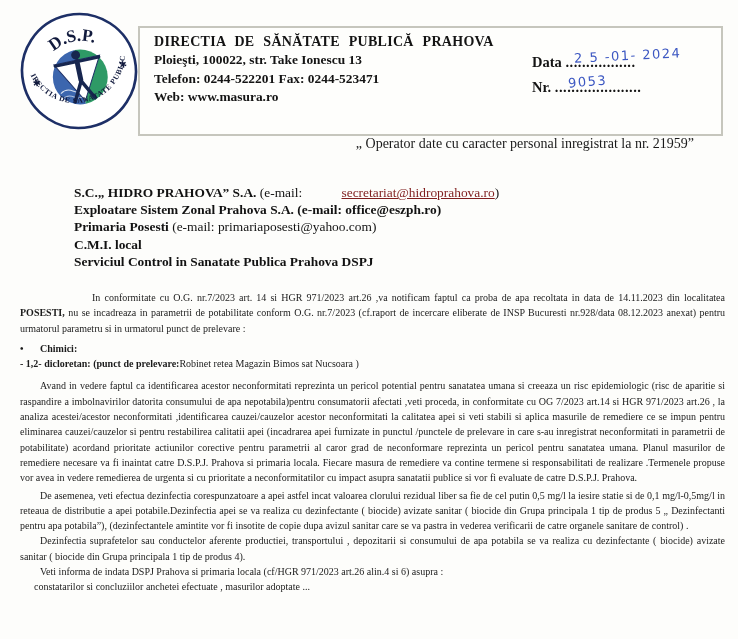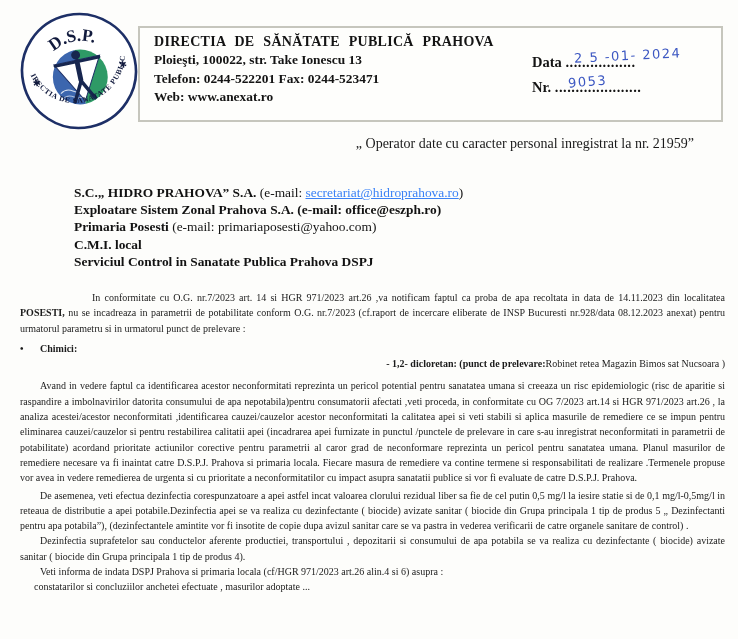--- a/index.html
+++ b/index.html
@@ -5,21 +5,21 @@
   html,body{margin:0;padding:0;}
   .page{
     position:relative; width:738px; height:639px; overflow:hidden;
     background:#fdfdfb; color:#1b1b1b;
     font-family:"Liberation Serif","DejaVu Serif",serif;
   }
   
   .logo{position:absolute; left:18px; top:10px; width:122px; height:122px;}
   
   .lh-box{
-    position:absolute; left:138px; top:26px; width:585px; height:96px;
+    position:absolute; left:138px; top:26px; width:585px; height:110px;
     border:2px solid #c6c6bd; background:#fefefc; box-sizing:border-box;
   }
   .lh-left{position:absolute; left:14px; top:4px; font-weight:bold; color:#141414;}
   .lh-org{font-size:14px; letter-spacing:.3px; word-spacing:5px; line-height:19px;}
   .lh-line{font-size:13.4px; line-height:18.6px;}
   .lh-right{position:absolute; left:392px; top:22px; font-weight:bold; font-size:14.5px; color:#141414;}
   .lh-row{position:relative; height:25px; line-height:25px;}
   .dots{font-weight:bold; letter-spacing:.5px;}
   .handwrite{
     position:absolute; font-family:"DejaVu Sans",sans-serif; font-weight:normal;
@@ -27,31 +27,31 @@
     transform:rotate(-3deg);
   }
   .hw-date{left:42px; top:-7px;}
   .hw-nr{left:36px; top:-6px; transform:rotate(-5deg);}
   
   .operator{position:absolute; right:44px; top:136px; font-size:14px; color:#191919;}
   
   .catre{position:absolute; left:62px; top:155px; font-size:19px; font-weight:bold; letter-spacing:5px; color:#101010;}
   .recipients{position:absolute; left:74px; top:184px; font-size:13.4px; line-height:17.2px; color:#121212;}
   .recipients .b{font-weight:bold;}
-  .recipients a{color:#3b82f6; text-decoration:underline;}
+  .recipients a{color:#7f1d1d; text-decoration:underline;margin-left:36px;}
   
   .body{
     position:absolute; left:20px; top:290px; width:705px;
     font-size:10px; line-height:15.3px; text-align:justify; color:#1b1b1b;
   }
   .body p{margin:0;}
   .p1{text-indent:72px; margin-bottom:5px !important;}
   .bullet-line{margin-left:96px; font-weight:bold; text-align:left;}
   .bullet-dot{display:inline-block; width:20px;}
-  .param-line{margin-left:-12px; margin-bottom:7px !important; text-align:right;}
+  .param-line{margin-left:-12px; margin-bottom:7px !important; text-align:left;}
   .param-line .b{font-weight:bold;}
   .p2{text-indent:20px; margin-bottom:2px !important;}
   .p3,.p4,.p5{text-indent:20px;}
   .p6{text-indent:14px;}
   .b{font-weight:bold;}
 </style>
 </head>
 <body>
 
 <div class="page">
@@ -91,21 +91,21 @@
         </text>
       </g>
     </svg>
   </div>
 
   <div class="lh-box">
     <div class="lh-left">
       <div class="lh-org">DIRECTIA  DE  SĂNĂTATE  PUBLICĂ  PRAHOVA</div>
       <div class="lh-line">Ploieşti, 100022, str. Take Ionescu 13</div>
       <div class="lh-line">Telefon: 0244-522201   Fax: 0244-523471</div>
-      <div class="lh-line">Web: www.anexat.ro</div>
+      <div class="lh-line">Web: www.masura.ro</div>
     </div>
     <div class="lh-right">
       <div class="lh-row">
         <span>Data</span>
         <span class="dots">.................</span>
         <span class="handwrite hw-date">2 5 -01- 2024</span>
       </div>
       <div class="lh-row">
         <span>Nr.</span>
         <span class="dots">.....................</span>

